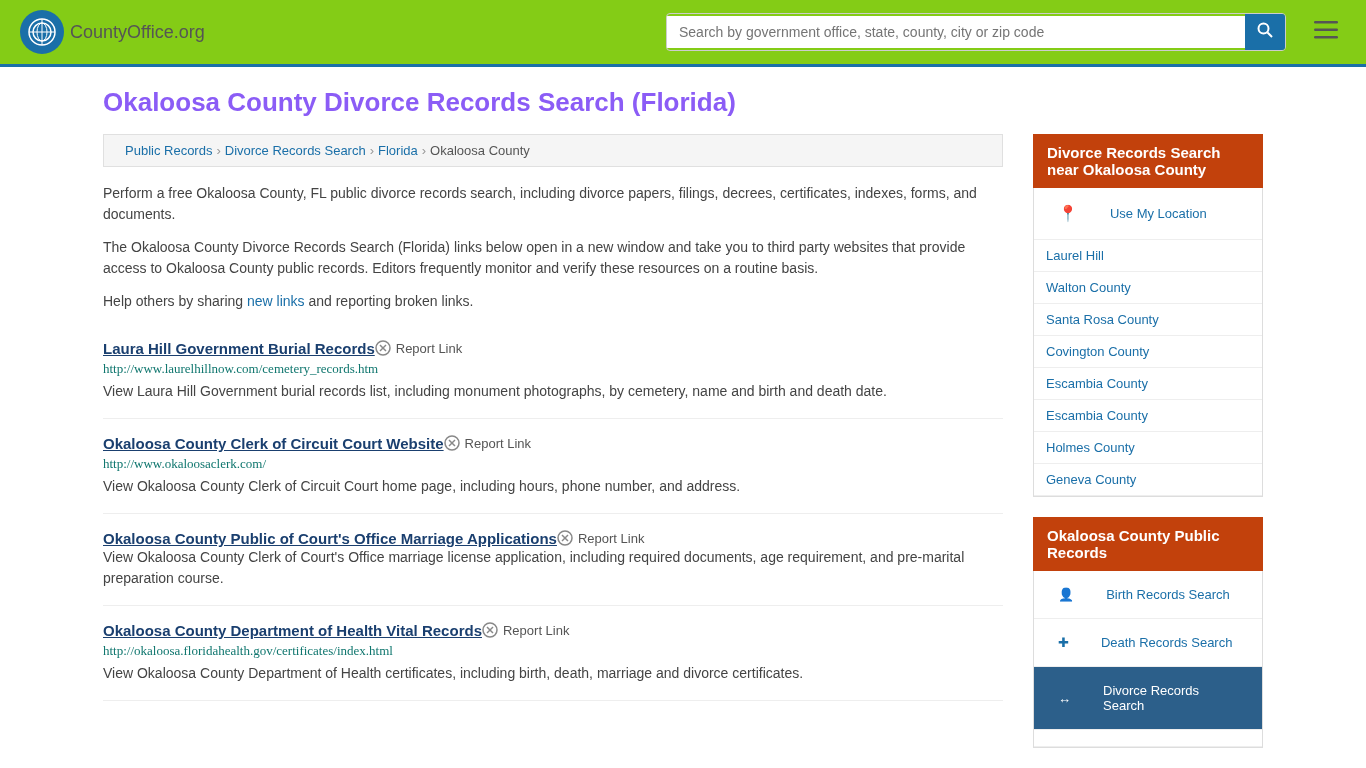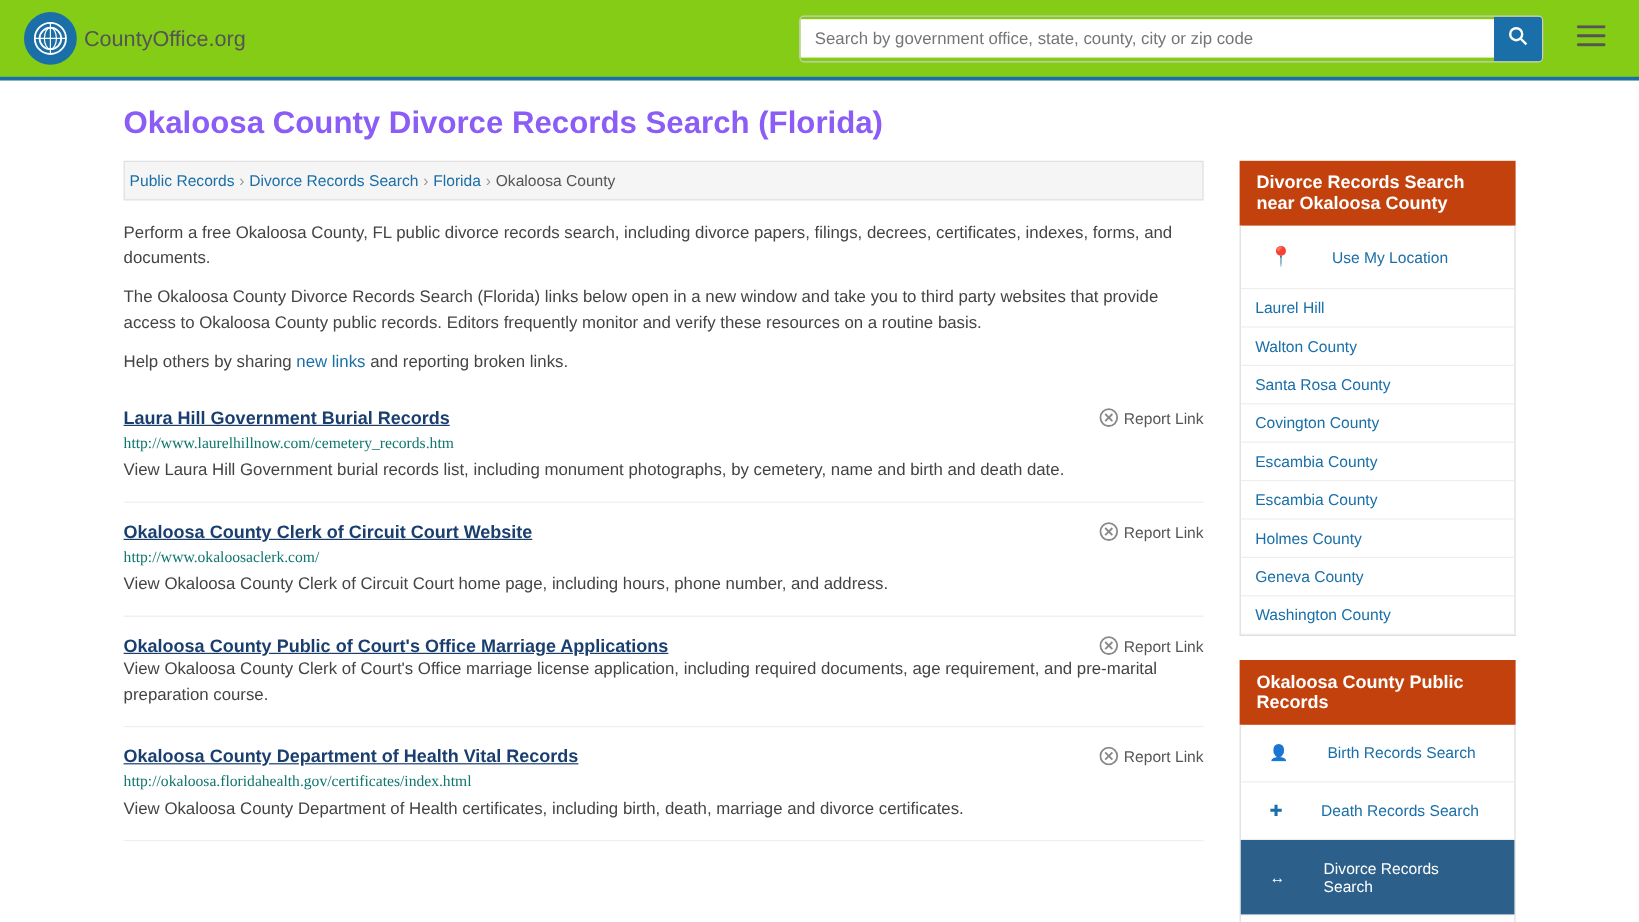--- a/index.html
+++ b/index.html
@@ -93,21 +93,21 @@
     }
     #sidebar {
       width: 230px;
       flex-shrink: 0;
     }
 
     
     #breadcrumb {
       background: #f5f5f5;
       border: 1px solid #e0e0e0;
-      padding: 8px 4px;
+      padding: 8px 21px;
       font-size: 13px;
       color: #555;
       margin-bottom: 16px;
       display: flex;
       align-items: center;
       flex-wrap: wrap;
       gap: 4px;
     }
     .breadcrumb-sep { color: #999; }
     .breadcrumb-link { color: #1a6fa8; text-decoration: none; cursor: pointer; }
@@ -129,21 +129,20 @@
     .result-title {
       font-size: 15px;
       font-weight: bold;
       color: #1a3f6f;
       text-decoration: underline;
       cursor: pointer;
       display: inline;
     }
     .result-header {
       display: flex;
-      justify-content: space-between;
       align-items: flex-start;
     }
     .report-link-btn {
       display: flex;
       align-items: center;
       gap: 5px;
       color: #555;
       cursor: pointer;
       font-size: 13px;
       background: none;
@@ -350,23 +349,20 @@
           </li>
           <li>
             <a href="#">Escambia County</a>
           </li>
           <li>
             <a href="#">Holmes County</a>
           </li>
           <li>
             <a href="#">Geneva County</a>
           </li>
-          <li>
-            <a href="#">Washington County</a>
-          </li>
         </ul>
 
       <div class="sidebar-section">Okaloosa County Public Records</div>
       <ul class="sidebar-list">
 
       <li>
             <a href="#">
     <span class="sidebar-icon">👤</span>
     <span>Birth Records Search</span>
   </a>

